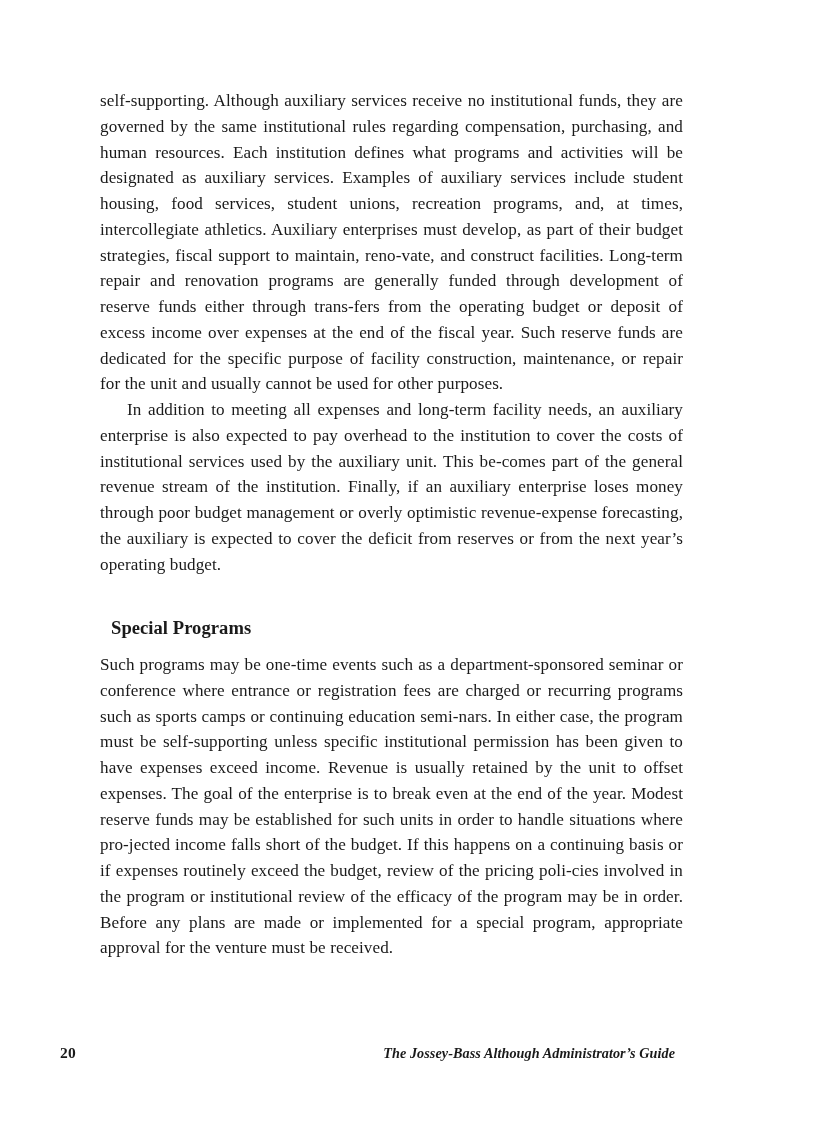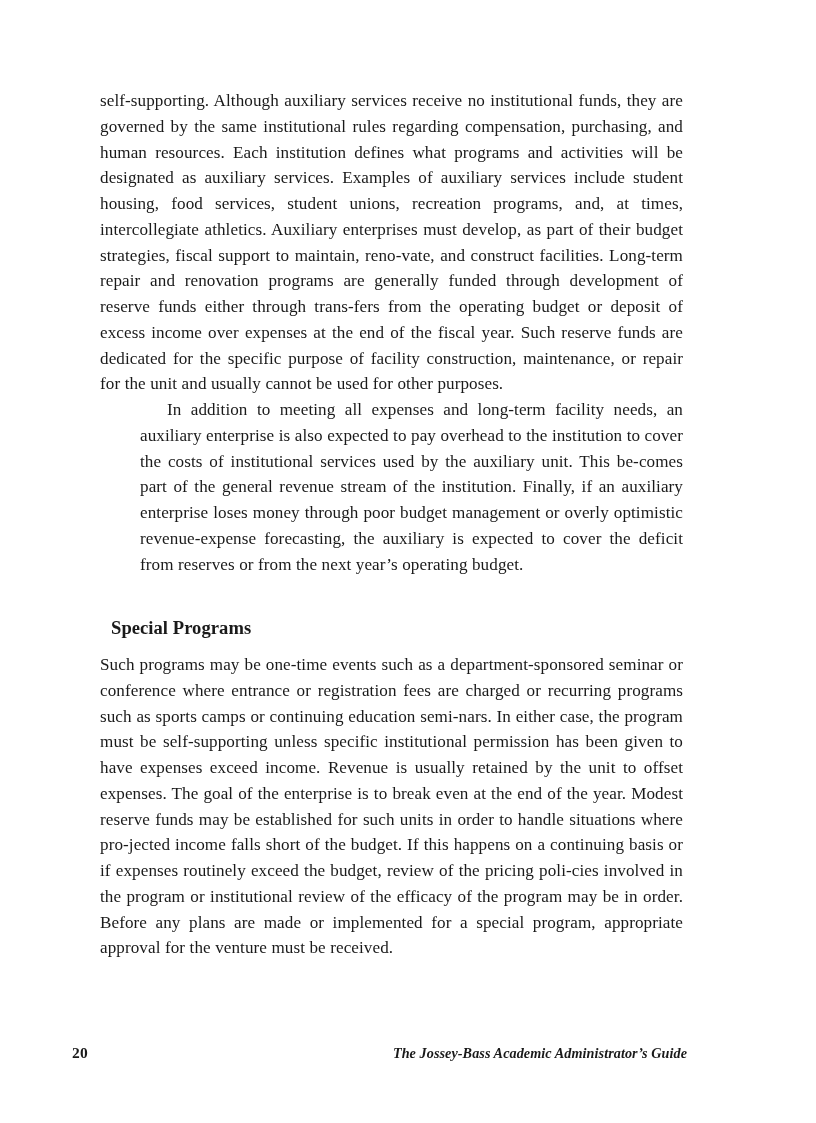--- a/index.html
+++ b/index.html
@@ -40,21 +40,20 @@
     text-align: justify;
     text-justify: inter-word;
     -webkit-hyphens: none;
     hyphens: none;
     letter-spacing: 0.005em;
     word-spacing: 0.005em;
   }
 
   p.body-para.indent-first {
     text-indent: 27px;
-    margin-left: 40px;
   }
 
   p.body-para.no-indent {
     text-indent: 0;
   }
 
   h2.section-heading {
     margin: 11px;
     padding: 0;
     font-size: 18.6px;
@@ -63,21 +62,21 @@
     text-align: left;
     letter-spacing: 0.002em;
   }
 
   .heading-gap {
     height: 27px;
   }
 
   .footer {
     position: absolute;
-    left: 72px;
+    left: 60px;
     top: 1043px;
     width: 615px;
     display: flex;
     align-items: baseline;
     justify-content: space-between;
   }
 
   .folio {
     font-size: 15.5px;
     font-weight: bold;
@@ -108,16 +107,16 @@
     <div class="heading-gap"></div>
 
     <h2 class="section-heading">Special Programs</h2>
 
     <p class="body-para no-indent">Such programs may be one-time events such as a department-sponsored seminar or conference where entrance or registration fees are charged or recurring programs such as sports camps or continuing education semi-nars. In either case, the program must be self-supporting unless specific institutional permission has been given to have expenses exceed income. Revenue is usually retained by the unit to offset expenses. The goal of the enterprise is to break even at the end of the year. Modest reserve funds may be established for such units in order to handle situations where pro-jected income falls short of the budget. If this happens on a continuing basis or if expenses routinely exceed the budget, review of the pricing poli-cies involved in the program or institutional review of the efficacy of the program may be in order. Before any plans are made or implemented for a special program, appropriate approval for the venture must be received.</p>
 
   </div>
 
   <div class="footer">
     <span class="folio">20</span>
-    <span class="running-head">The Jossey-Bass Academic Administrator’s Guide</span>
+    <span class="running-head">The Jossey-Bass Although Administrator’s Guide</span>
   </div>
 
 </div>
 
 </body></html>

